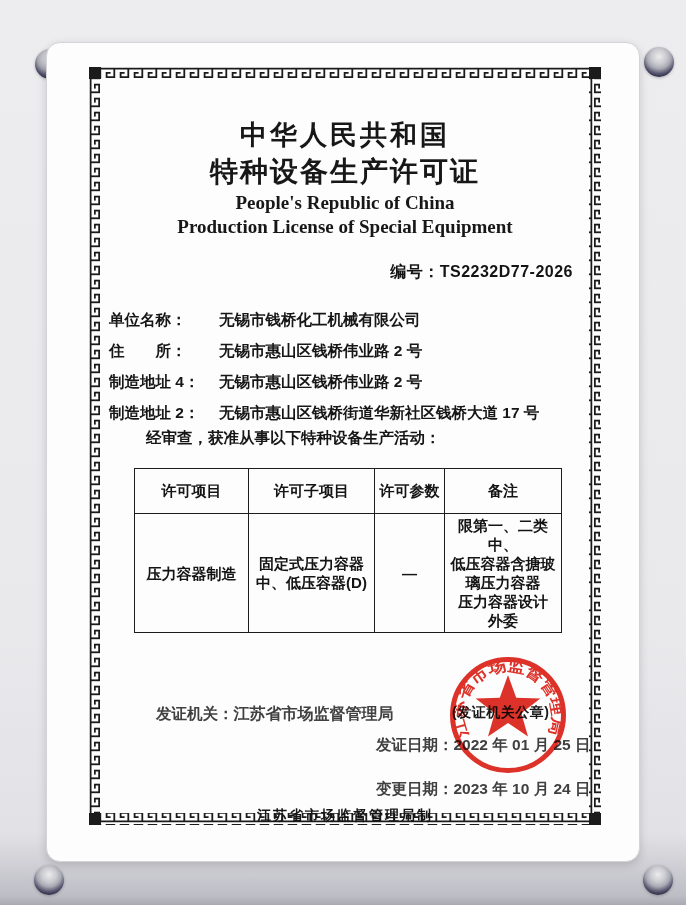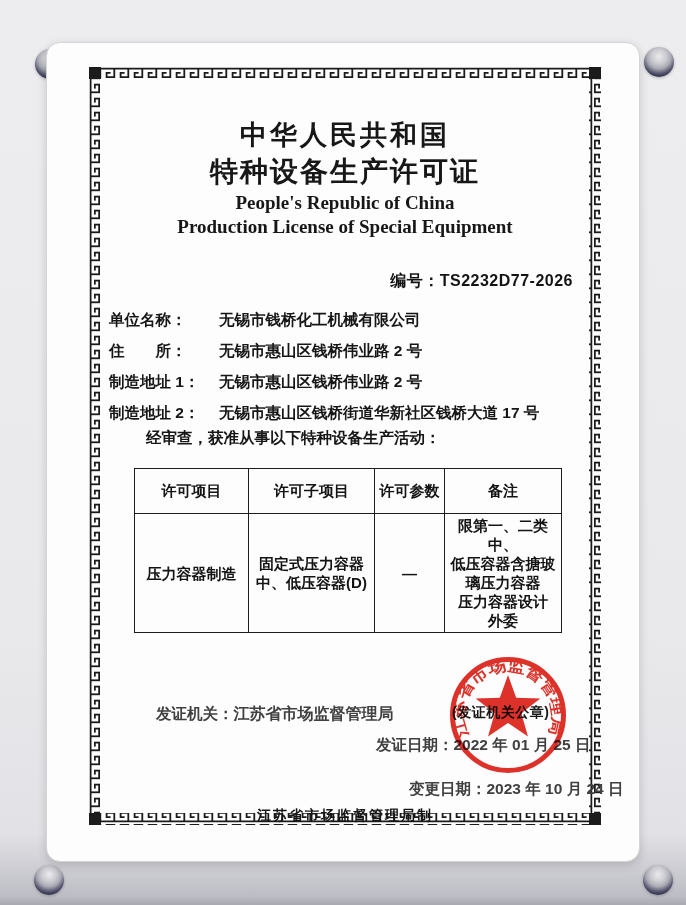--- a/index.html
+++ b/index.html
@@ -26,21 +26,21 @@
     background:#fdfdfd;border-radius:14px;
     border:1px solid #d4d4d8;
     box-shadow:0 3px 10px rgba(0,0,0,.16);
   }
   .meander{position:absolute;left:42px;top:24px;}
   .title-block{position:absolute;left:42px;top:74px;width:512px;text-align:center;color:#171717;}
   .title-cn1{font-size:27px;font-weight:bold;letter-spacing:3px;line-height:36px;}
   .title-cn2{font-size:28px;font-weight:bold;letter-spacing:2px;line-height:38px;}
   .title-en{font-family:"Liberation Serif","DejaVu Serif",serif;font-size:19px;font-weight:bold;line-height:24px;}
   .license-no{
-    position:absolute;right:66px;top:219px;font-size:16px;font-weight:bold;color:#141414;letter-spacing:.5px;margin-top:9px;
+    position:absolute;right:66px;top:219px;font-size:16px;font-weight:bold;color:#141414;letter-spacing:.5px;
   }
   .fields{position:absolute;left:62px;top:261px;width:500px;}
   .field-row{height:31px;line-height:31px;font-size:15.5px;font-weight:600;color:#161616;white-space:nowrap;}
   .flabel{display:inline-block;min-width:110px;}
   .approval{position:absolute;left:99px;top:385px;font-size:15.5px;font-weight:600;color:#161616;}
   table.lic{
     position:absolute;left:87px;top:425px;width:427px;
     border-collapse:collapse;table-layout:fixed;color:#141414;
   }
   table.lic th,table.lic td{
@@ -48,21 +48,21 @@
     font-size:15px;padding:2px;
   }
   table.lic th{height:40px;font-weight:bold;}
   table.lic td{height:95px;font-weight:700;white-space:pre-line;line-height:19px;}
   .col1{width:114px;}.col2{width:126px;}.col3{width:70px;}.col4{width:117px;}
   .bline{position:absolute;font-size:15.5px;font-weight:600;color:#404040;white-space:nowrap;line-height:22px;}
   .issuer-line{left:109px;top:660px;}
   .issuer-line .val{font-weight:bold;font-size:16px;}
   .valid-line{left:109px;top:695px;}
   .issue-line{left:329px;top:691px;}
-  .change-line{left:329px;top:735px;margin-left:33px;}
+  .change-line{left:329px;top:735px;}
   .seal-note{position:absolute;left:405px;top:661px;font-size:14px;font-weight:600;color:#191919;letter-spacing:.5px;}
   .seal{position:absolute;left:399px;top:610px;mix-blend-mode:multiply;opacity:.93;}
   .footer-line{position:absolute;left:42px;top:764px;width:512px;text-align:center;
     font-size:14px;font-weight:bold;letter-spacing:2px;color:#161616;}
 </style>
 </head>
 <body>
 
 <div class="photo">
 
@@ -103,21 +103,21 @@
       <div class="title-cn2">特种设备生产许可证</div>
       <div class="title-en">People's Republic of China</div>
       <div class="title-en">Production License of Special Equipment</div>
     </div>
 
     <div class="license-no"><span>编号：</span><span>TS2232D77-2026</span></div>
 
     <div class="fields">
       <div class="field-row"><span class="flabel">单位名称：</span><span class="fvalue">无锡市钱桥化工机械有限公司</span></div>
       <div class="field-row"><span class="flabel">住　　所：</span><span class="fvalue">无锡市惠山区钱桥伟业路 2 号</span></div>
-      <div class="field-row"><span class="flabel">制造地址 1：</span><span class="fvalue">无锡市惠山区钱桥伟业路 2 号</span></div>
+      <div class="field-row"><span class="flabel">制造地址 4：</span><span class="fvalue">无锡市惠山区钱桥伟业路 2 号</span></div>
       <div class="field-row"><span class="flabel">制造地址 2：</span><span class="fvalue">无锡市惠山区钱桥街道华新社区钱桥大道 17 号</span></div>
     </div>
 
     <div class="approval">经审查，获准从事以下特种设备生产活动：</div>
 
     <table class="lic">
       <colgroup>
           <col class="col1">
           <col class="col2">
           <col class="col3">

